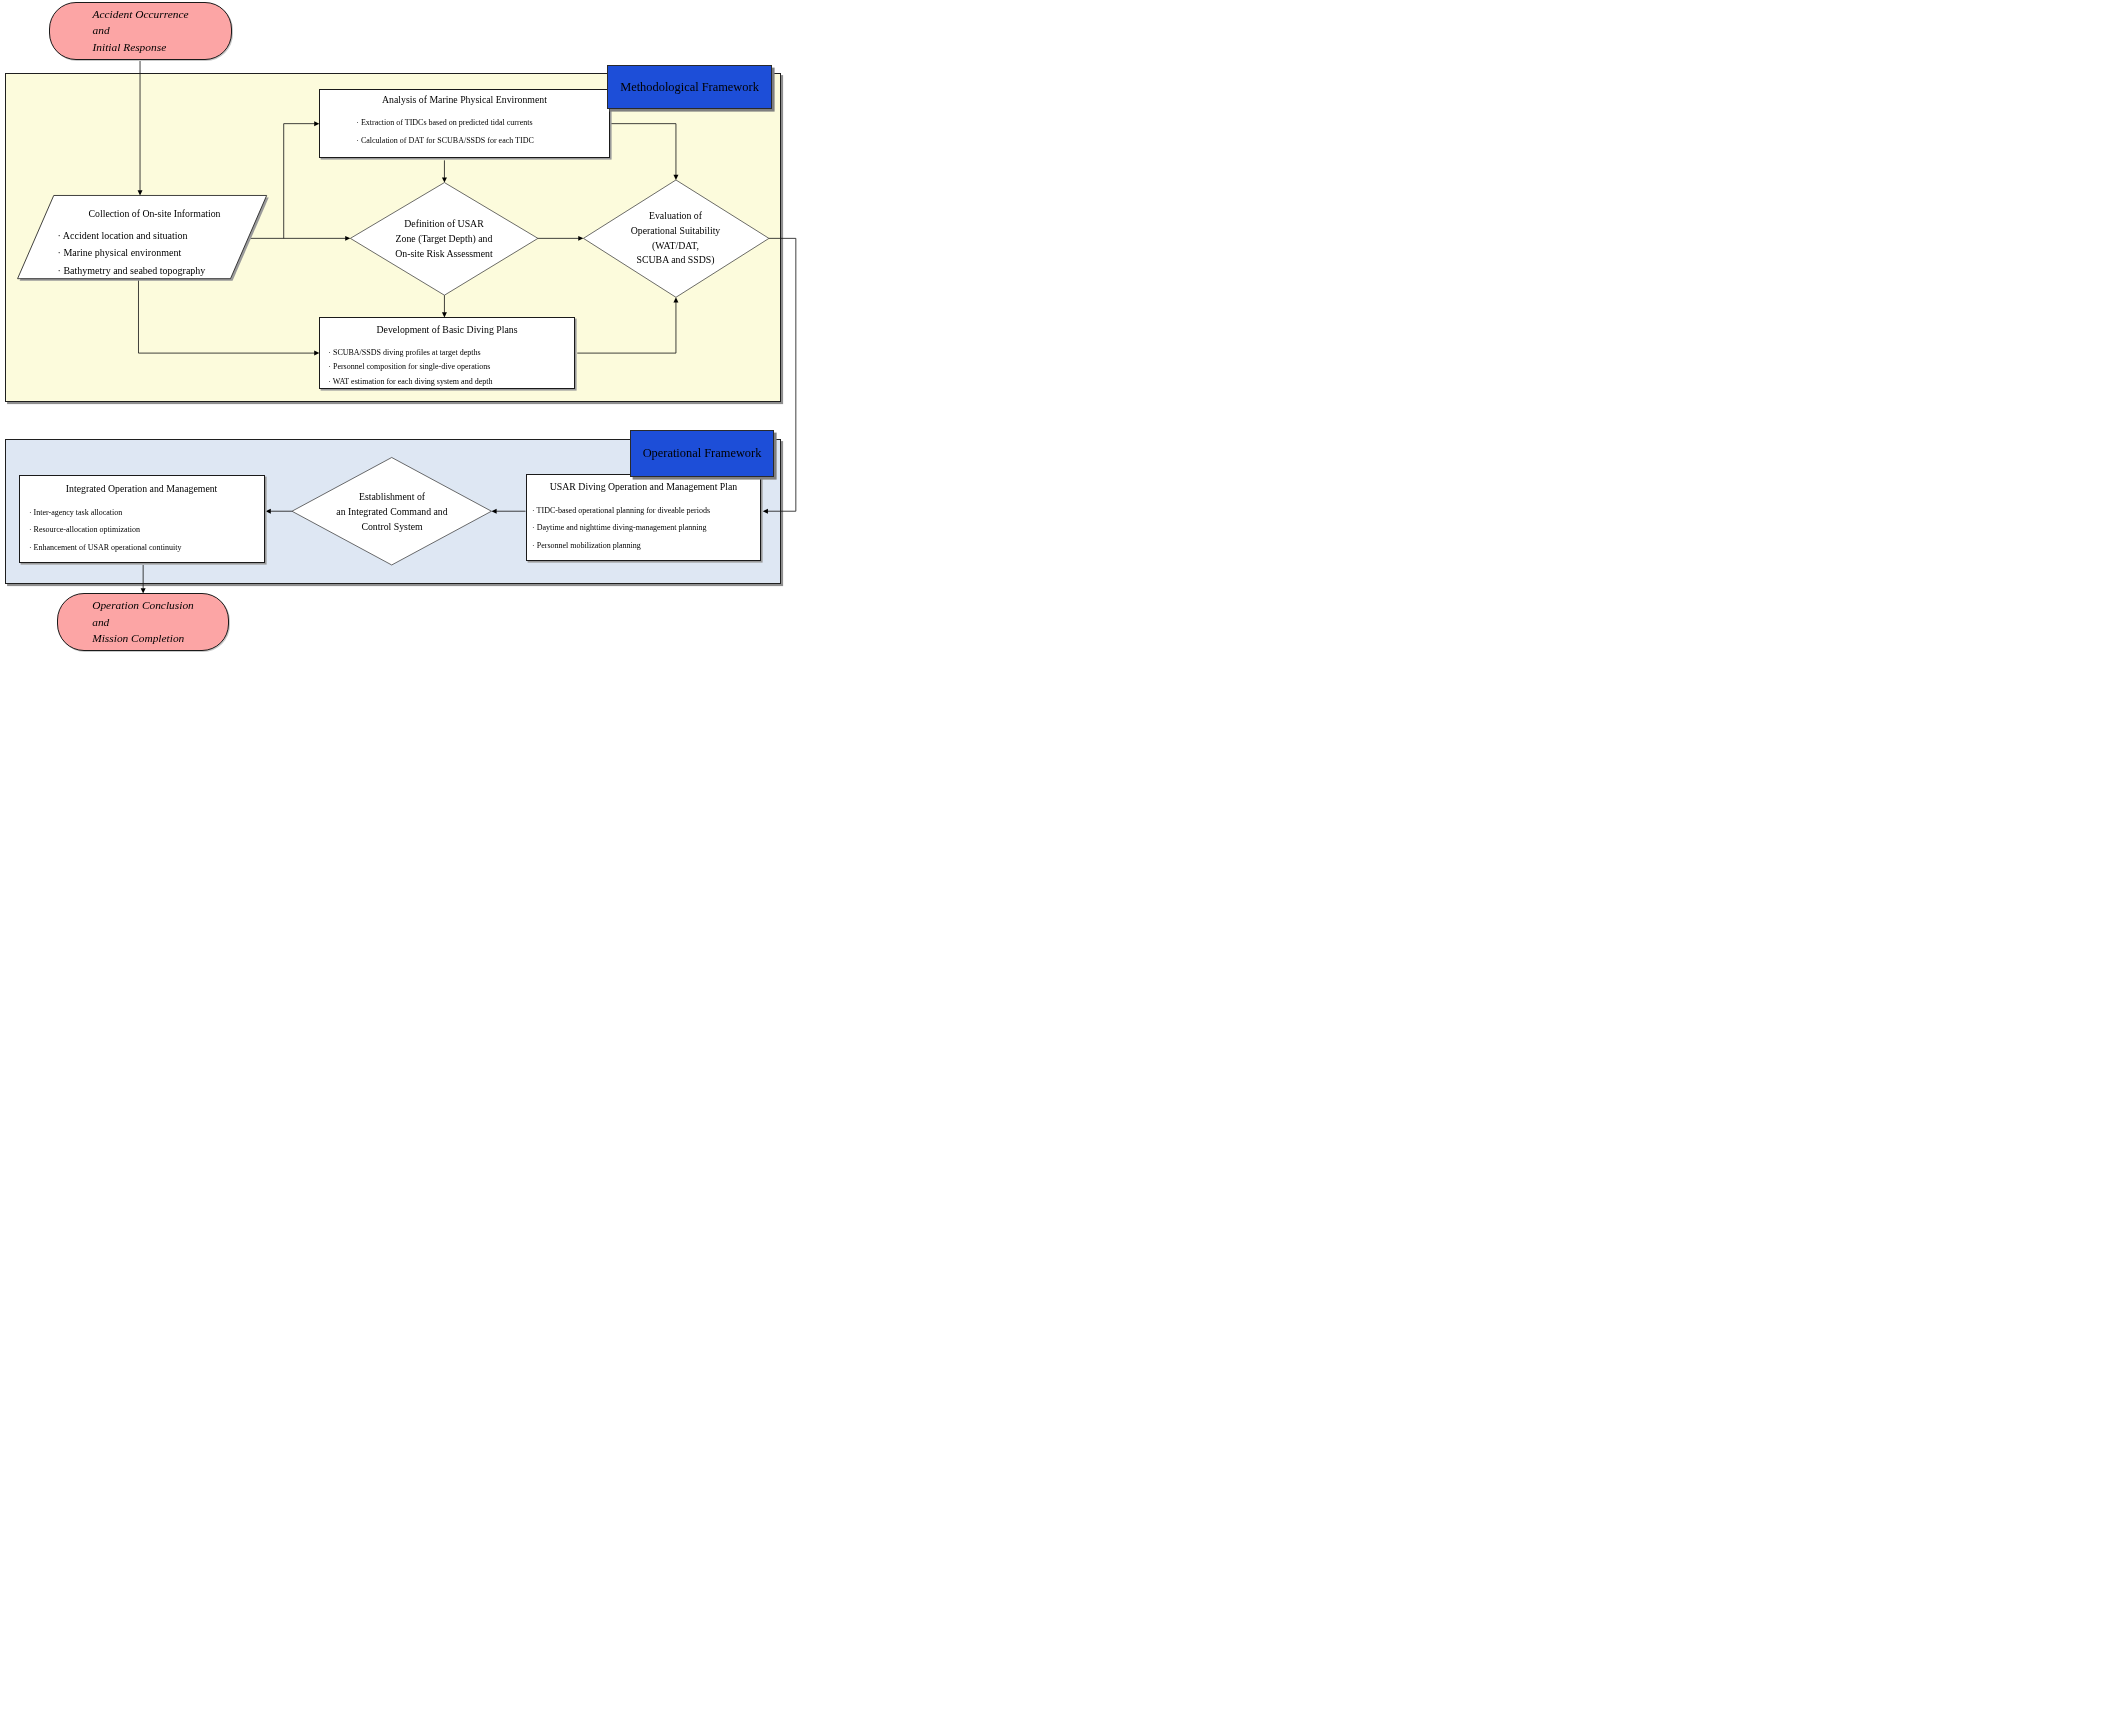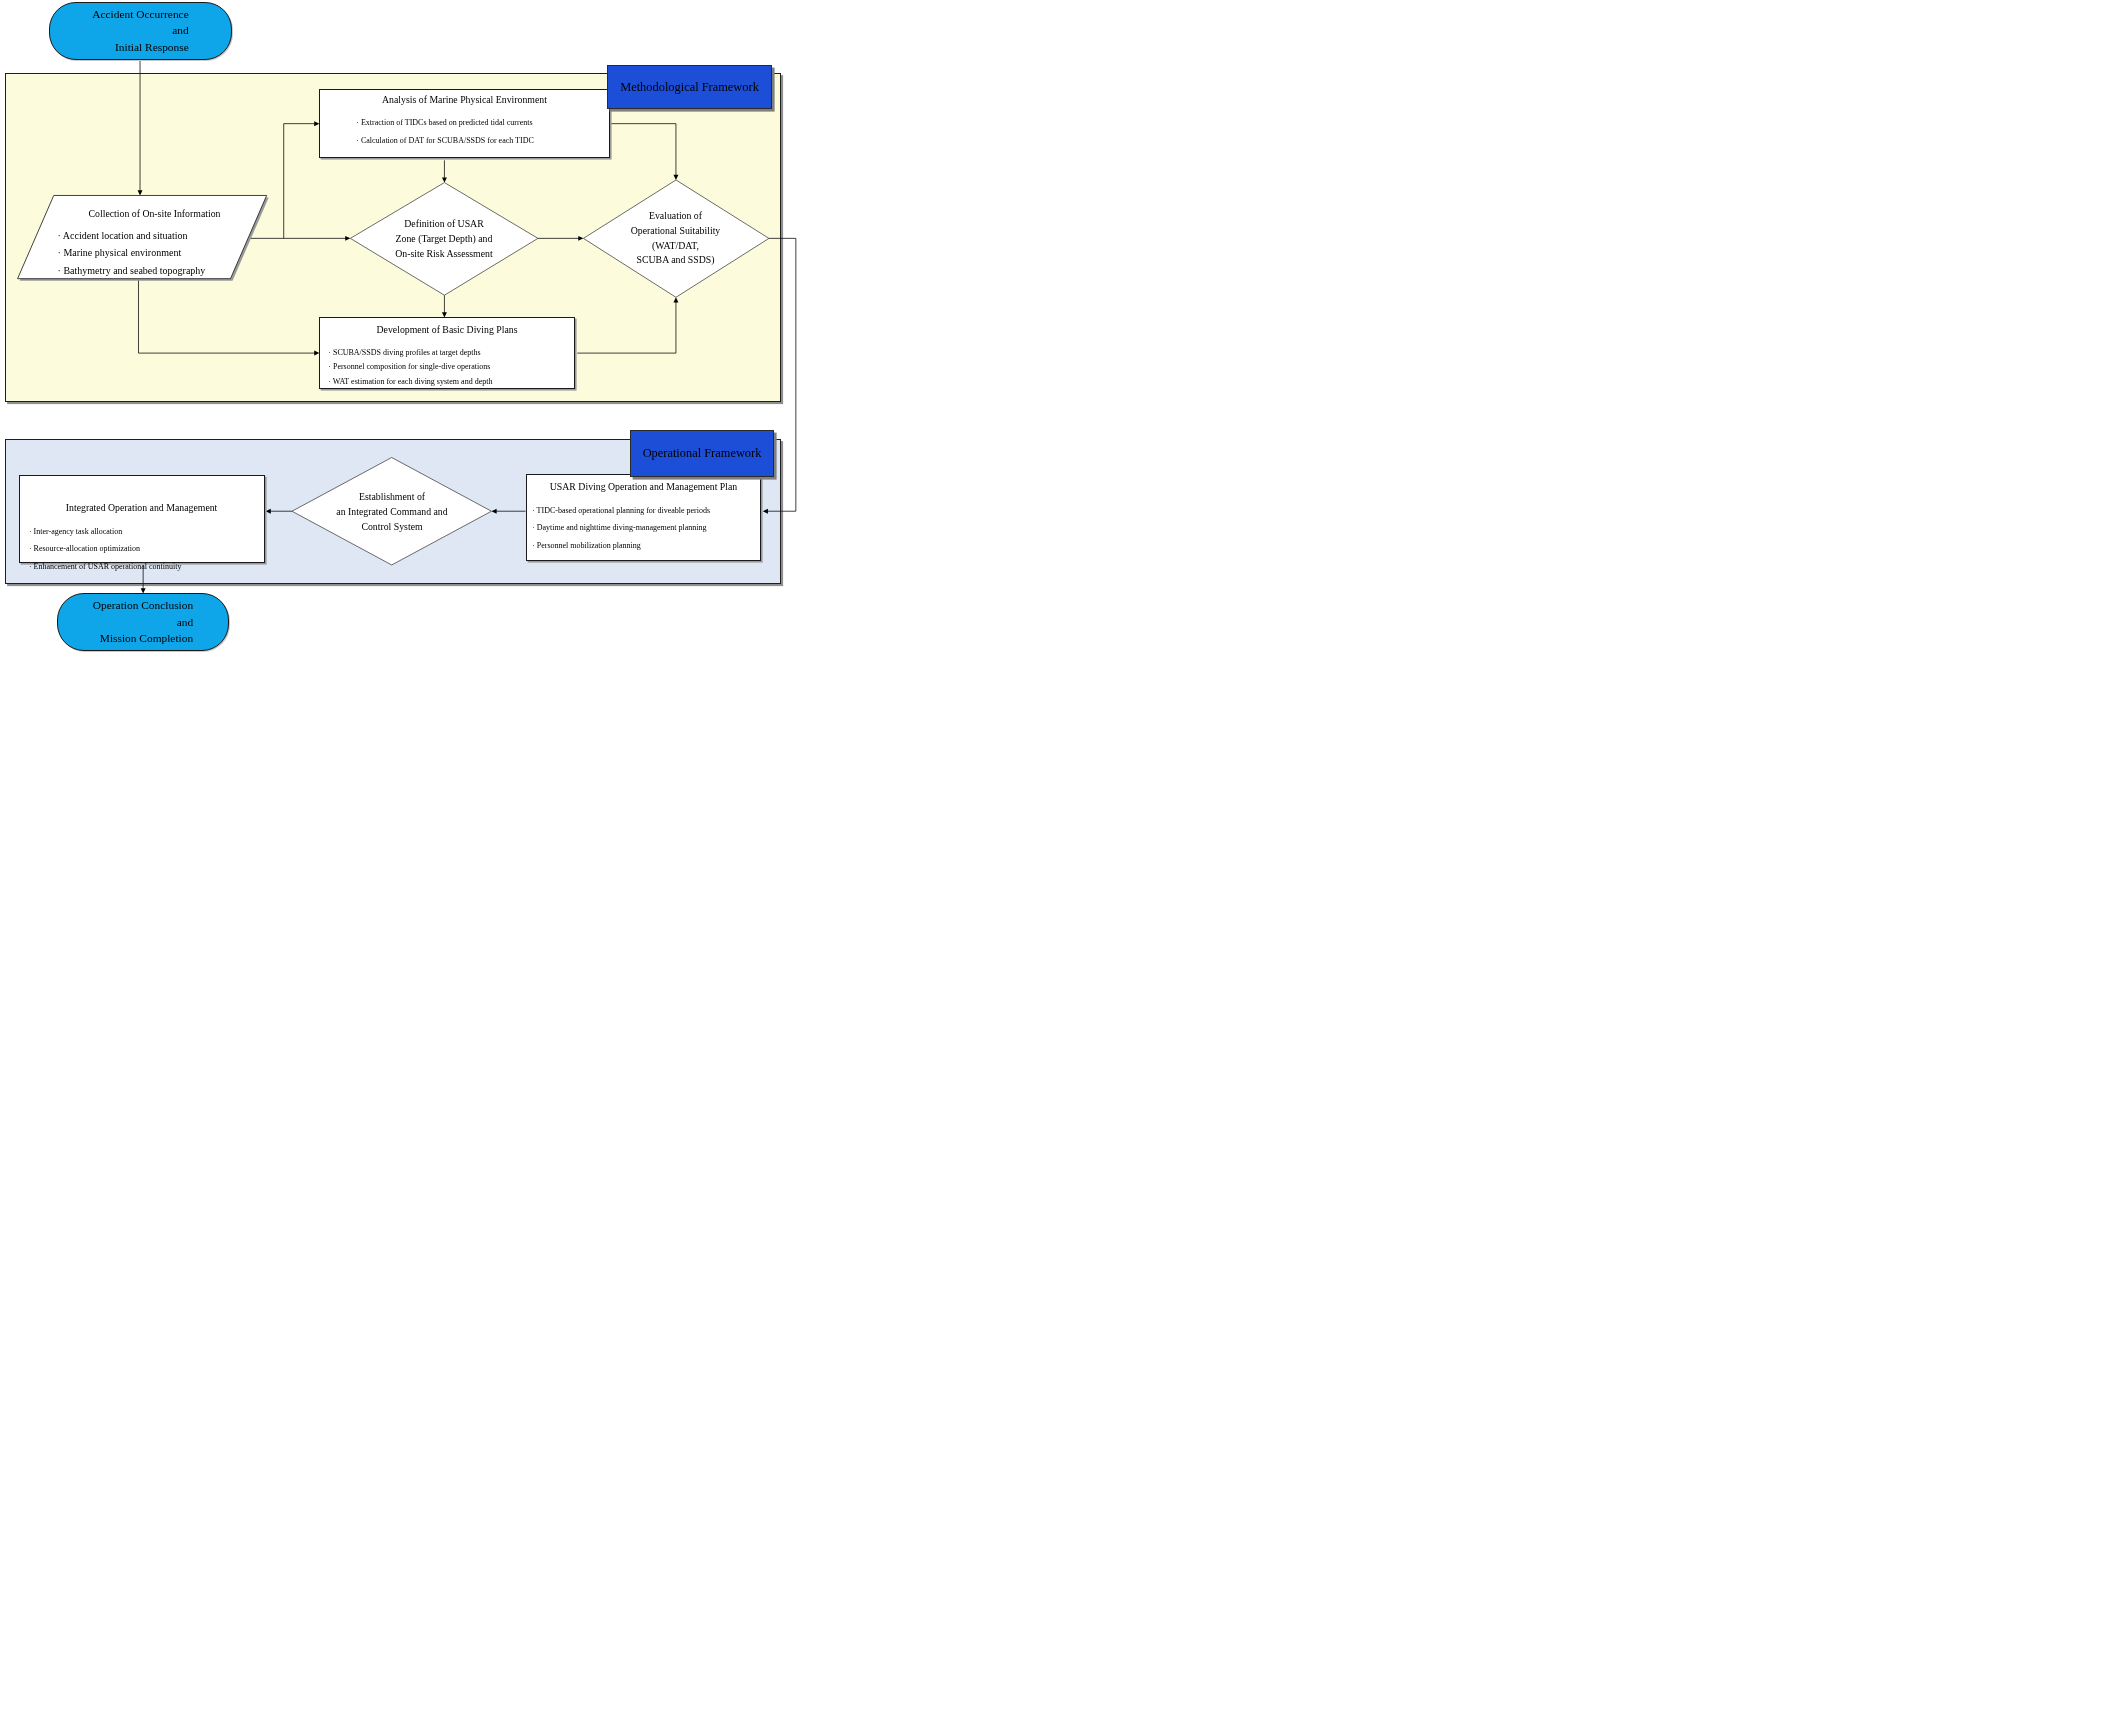--- a/index.html
+++ b/index.html
@@ -16,44 +16,44 @@
     position:absolute;background:#1d4ed8;border:1px solid #2a2a2a;
     box-shadow:2.6px 2.6px 0 #7f7f7f;display:flex;align-items:center;justify-content:center;
     font-size:12.4px;z-index:5;
   }
   #label-methodological{left:607px;top:65px;width:163px;height:42px;}
   #label-operational{left:630px;top:430px;width:142px;height:45px;}
   
   .overlay{position:absolute;left:0;top:0;z-index:2;}
   
   .terminator{
-    position:absolute;background:#0ea5e9;border:0.8px solid #1a1a1a;border-radius:27px;
-    display:flex;align-items:center;justify-content:center;text-align:right;
-    font-size:11.4px;line-height:1.45;box-shadow:1px 1px 0 #c9c9c9;z-index:3;
+    position:absolute;background:#fca5a5;border:0.8px solid #1a1a1a;border-radius:27px;
+    display:flex;align-items:center;justify-content:center;text-align:left;
+    font-size:11.4px;line-height:1.45;box-shadow:1px 1px 0 #c9c9c9;z-index:3;font-style:italic;
   }
   #node-start{left:49px;top:1.6px;width:181px;height:56px;}
   #node-end{left:57px;top:593px;width:170px;height:56px;}
   
   .process{
     position:absolute;background:#ffffff;border:0.8px solid #1a1a1a;
     box-shadow:1.6px 1.6px 0 #9a9a9a;z-index:3;box-sizing:border-box;
   }
   .process .box-title{text-align:center;font-size:9.8px;line-height:13.4px;}
   .process .bullet{font-size:8px;line-height:13.4px;text-align:left;}
   #node-analysis{left:319px;top:89px;width:291px;height:69px;padding:3.1px 5.2px 0 5.2px;}
   #node-analysis .box-title{margin-bottom:9.3px;}
   #node-analysis .bullet{margin-bottom:5.2px;padding-left:3.1px;margin-left:28px;}
   #node-diving-plans{left:319px;top:317px;width:256px;height:72px;padding:5.2px 5.2px 0 5.2px;}
   #node-diving-plans .box-title{margin-bottom:9.3px;}
   #node-diving-plans .bullet{margin-bottom:1px;padding-left:3.1px;}
   #node-usar-plan{left:526px;top:474px;width:235px;height:87px;padding:5.2px 4.1px 0 4.1px;}
   #node-usar-plan .box-title{margin-bottom:10.3px;}
   #node-usar-plan .bullet{margin-bottom:4.1px;padding-left:1px;}
   #node-integrated{left:18.6px;top:475px;width:246px;height:88px;padding:6.2px 5.2px 0 5.2px;}
-  #node-integrated .box-title{margin-bottom:10.3px;margin-top:19px;}
+  #node-integrated .box-title{margin-bottom:10.3px;}
   #node-integrated .bullet{margin-bottom:4.1px;padding-left:4.1px;}
   
   .shape-text{
     position:absolute;z-index:4;display:flex;align-items:center;justify-content:center;
     text-align:center;font-size:9.8px;line-height:1.55;white-space:pre-line;pointer-events:none;
   }
   #text-usar-zone{left:377px;top:206px;width:134px;height:65px;}
   #text-evaluation{left:611px;top:201px;width:129px;height:75px;line-height:1.5;}
   #text-command{left:325px;top:479px;width:134px;height:65px;}
   .para-text{

